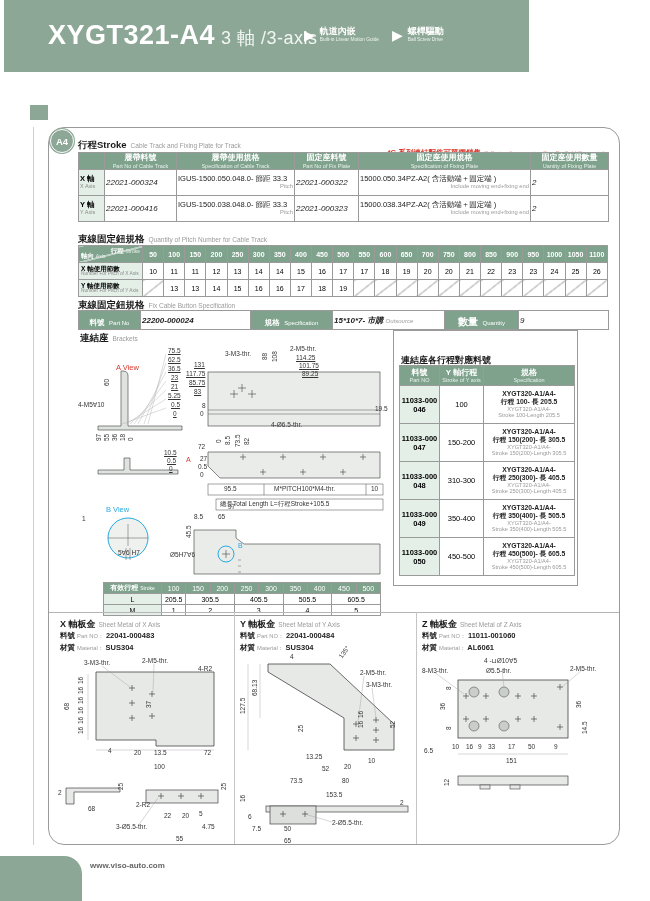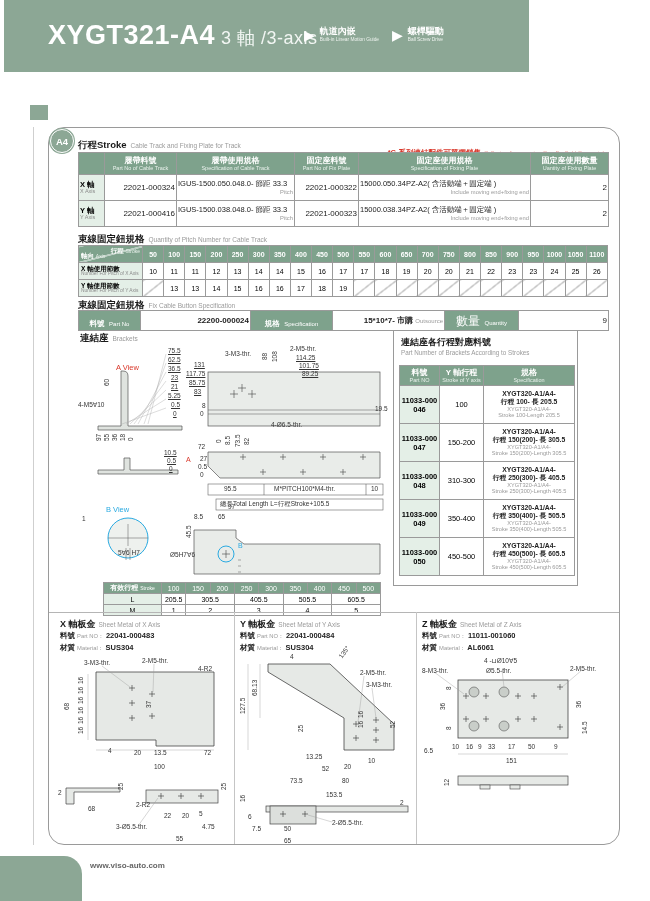--- a/index.html
+++ b/index.html
@@ -31,21 +31,21 @@
   .note .zh { font-size:7.5px; font-weight:bold; color:#d9372a; }
   .note .en { font-size:6px; color:#eba49e; margin-left:3px; }
   table { border-collapse:collapse; table-layout:fixed; width:100%; }
   td, th { border:1px solid #9a9a9a; padding:0 1px; overflow:hidden; vertical-align:middle; }
   .gh { background:#7ea28c; color:#fff; text-align:center; font-weight:normal; }
   .gh .zh { font-size:8px; font-weight:bold; display:block; line-height:1.2; }
   .gh .en { font-size:5.5px; display:block; color:#e9f1ec; line-height:1.1; white-space:nowrap; }
   .lg { background:#e4efe7; }
   .axis .zh { font-size:7.5px; font-weight:bold; display:block; line-height:1.1; }
   .axis .en { font-size:5.5px; color:#8a8a8a; display:block; line-height:1; }
-  .val { font-size:8px; text-align:right; color:#222; }
+  .val { font-size:8px; text-align:left; color:#222;font-style:italic; }
   .spec-main { font-size:7.5px; color:#222; display:block; line-height:1.15; }
   .spec-sub { font-size:5.8px; color:#9a9a9a; display:block; text-align:right; line-height:1.1; }
   .pt td, .pt th { font-size:7px; text-align:center; }
   .pt .rowlab { text-align:left; padding-left:2px; }
   .pt .rowlab .zh { font-size:6.5px; font-weight:bold; display:block; line-height:1.1; }
   .pt .rowlab .en { font-size:4.8px; color:#8a8a8a; display:block; line-height:1; white-space:nowrap; }
   .pt .gh { font-size:7px; font-weight:bold; }
   .diag { background:linear-gradient(to bottom right,#fff 47%,#aaa 49%,#aaa 51%,#fff 53%); }
   .corner { position:relative; background:#7ea28c;
             background-image:linear-gradient(to bottom right,rgba(0,0,0,0) 48%,#fff 49%,#fff 51%,rgba(0,0,0,0) 52%); }
@@ -112,21 +112,21 @@
     <table>
       <colgroup>
           <col style="width:26px">
           <col style="width:72px">
           <col style="width:118px">
           <col style="width:64px">
           <col style="width:172px">
           <col style="width:78px">
         </colgroup>
       <tbody>
-          <tr style="height:22px">
+          <tr style="height:16px">
         <th class="gh"></th>
         <th class="gh">
               <span class="zh">履帶料號</span>
               <span class="en">Part No of Cable Track</span>
             </th>
         <th class="gh">
               <span class="zh">履帶使用規格</span>
               <span class="en">Specification of Cable Track</span>
             </th>
         <th class="gh">
@@ -290,21 +290,21 @@
           <col style="width:112px">
           <col style="width:74px">
           <col style="width:90px">
         </colgroup>
       <tbody>
           <tr style="height:17px">
         <td class="gh"><span style="font-size:7.5px;font-weight:bold;">料號</span> <span style="font-size:6px;">Part No</span></td>
         <td class="val" style="font-weight:bold;">22200-000024</td>
         <td class="gh"><span style="font-size:7.5px;font-weight:bold;">規格</span> <span style="font-size:6px;">Specification</span></td>
         <td class="val"><span style="font-weight:bold;">15*10*7- 市購</span> <span style="font-size:6px;color:#9a9a9a;">Outsource</span></td>
-        <td class="gh"><span style="font-size:12px;font-weight:normal;">數量</span> <span style="font-size:6px;">Quantity</span></td>
+        <td class="gh"><span style="font-size:10px;font-weight:bold;">數量</span> <span style="font-size:6px;">Quantity</span></td>
         <td class="val">9</td>
       </tr>
     </tbody>
       </table>
   </div>
 
   <div class="abs sec-t" style="left:80px; top:332px;">
     <span>連結座</span><span class="en">Brackets</span>
   </div>
 
@@ -326,21 +326,21 @@
       <circle cx="50" cy="192" r="20" fill="#eef1ee" stroke="#2aaae1" stroke-width="1"></circle>
       <path d="M30,192 h40 M50,178 v22 M48,202 v12 M52,202 v12" stroke="#555" stroke-width="0.5" fill="none"></path>
       <path d="M116,184 L158,184 L158,192 L166,198 L302,198 L302,228 L116,228 Z" fill="#e9ece9" stroke="#555" stroke-width="0.7"></path>
       <circle cx="148" cy="208" r="8" fill="none" stroke="#2aaae1" stroke-width="1"></circle>
       <path d="M144,208 h8 M148,204 v8" stroke="#444" stroke-width="0.6" fill="none"></path>
       <path d="M160,214 h3 M160,220 h3 M160,226 h3" stroke="#777" stroke-width="0.6" fill="none"></path>
     </svg>
   <span class="dlab" style="left: 38px; top: 18px; color: rgb(217, 55, 42); font-size: 7.5px;">A View</span><span class="dlab" style="left: 90px; top: 2px; text-decoration: underline;">75.5</span><span class="dlab" style="left: 90px; top: 11px; text-decoration: underline;">62.5</span><span class="dlab" style="left: 90px; top: 20px; text-decoration: underline;">36.5</span><span class="dlab" style="left: 93px; top: 29px; text-decoration: underline;">23</span><span class="dlab" style="left: 93px; top: 38px; text-decoration: underline;">21</span><span class="dlab" style="left: 90px; top: 47px; text-decoration: underline;">5.25</span><span class="dlab" style="left: 93px; top: 56px; text-decoration: underline;">0.5</span><span class="dlab" style="left: 95px; top: 65px; text-decoration: underline;">0</span><span class="dlab" style="left: 0px; top: 56px;">4-M5∀10</span><span class="dlab" style="left: 26px; top: 40px; transform: rotate(-90deg);">60</span><span class="dlab" style="left: 18px; top: 95px; transform: rotate(-90deg);">97</span><span class="dlab" style="left: 26px; top: 95px; transform: rotate(-90deg);">55</span><span class="dlab" style="left: 34px; top: 95px; transform: rotate(-90deg);">36</span><span class="dlab" style="left: 42px; top: 95px; transform: rotate(-90deg);">18</span><span class="dlab" style="left: 50px; top: 95px; transform: rotate(-90deg);">0</span><span class="dlab" style="left: 116px; top: 16px; text-decoration: underline;">131</span><span class="dlab" style="left: 108px; top: 25px; text-decoration: underline;">117.75</span><span class="dlab" style="left: 111px; top: 34px; text-decoration: underline;">85.75</span><span class="dlab" style="left: 116px; top: 43px; text-decoration: underline;">83</span><span class="dlab" style="left: 147px; top: 5px;">3-M3-thr.</span><span class="dlab" style="left: 184px; top: 14px; transform: rotate(-90deg);">88</span><span class="dlab" style="left: 194px; top: 16px; transform: rotate(-90deg);">108</span><span class="dlab" style="left: 212px; top: 0px;">2-M5-thr.</span><span class="dlab" style="left: 218px; top: 9px; text-decoration: underline;">114.25</span><span class="dlab" style="left: 221px; top: 17px; text-decoration: underline;">101.75</span><span class="dlab" style="left: 224px; top: 25px; text-decoration: underline;">89.25</span><span class="dlab" style="left: 297px; top: 60px;">19.5</span><span class="dlab" style="left: 124px; top: 57px;">8</span><span class="dlab" style="left: 122px; top: 65px;">0</span><span class="dlab" style="left: 193px; top: 76px;">4-Ø6.5-thr.</span><span class="dlab" style="left: 138px; top: 97px; transform: rotate(-90deg);">0</span><span class="dlab" style="left: 147px; top: 99px; transform: rotate(-90deg);">8.5</span><span class="dlab" style="left: 157px; top: 101px; transform: rotate(-90deg);">73.5</span><span class="dlab" style="left: 166px; top: 99px; transform: rotate(-90deg);">82</span><span class="dlab" style="left: 86px; top: 104px; text-decoration: underline;">10.5</span><span class="dlab" style="left: 89px; top: 112px; text-decoration: underline;">0.5</span><span class="dlab" style="left: 91px; top: 120px; text-decoration: underline;">0</span><span class="dlab" style="left: 120px; top: 98px;">72</span><span class="dlab" style="left: 108px; top: 110px; color: rgb(217, 55, 42); font-size: 7px;">A</span><span class="dlab" style="left: 122px; top: 110px;">27</span><span class="dlab" style="left: 120px; top: 118px;">0.5</span><span class="dlab" style="left: 122px; top: 126px;">0</span><span class="dlab" style="left: 146px; top: 140px;">95.5</span><span class="dlab" style="left: 196px; top: 140px;">M*PITCH100*M4-thr.</span><span class="dlab" style="left: 293px; top: 140px;">10</span><span class="dlab" style="left: 142px; top: 155px; font-size: 6.5px;">總長Total Length L=行程Stroke+105.5</span><span class="dlab" style="left: 28px; top: 160px; color: rgb(42, 170, 225); font-size: 7.5px;">B View</span><span class="dlab" style="left: 4px; top: 170px;">1</span><span class="dlab" style="left: 40px; top: 204px;">5∀6 H7</span><span class="dlab" style="left: 150px; top: 158px;">97</span><span class="dlab" style="left: 116px; top: 168px;">8.5</span><span class="dlab" style="left: 140px; top: 168px;">65</span><span class="dlab" style="left: 108px; top: 192px; transform: rotate(-90deg);">45.5</span><span class="dlab" style="left: 92px; top: 206px;">Ø5H7∀6</span><span class="dlab" style="left: 160px; top: 196px; color: rgb(42, 170, 225); font-size: 7px;">B</span></div>
 
   <div class="abs bp-box" style="left:393px; top:330px; width:185px; height:256px;">
-    <div class="bp-title" style="position:absolute; left:7px; top:5px;">
+    <div class="bp-title" style="position:absolute; left:7px; top:23px;">
       <span class="zh">連結座各行程對應料號</span>
       <span class="en">Part Number of Brackets According to Strokes</span>
     </div>
     <div style="position:absolute; left:5px; top:34px; width:175px;">
       <table class="bp">
         <colgroup>
             <col style="width:40px">
             <col style="width:44px">
             <col style="width:91px">
           </colgroup>

